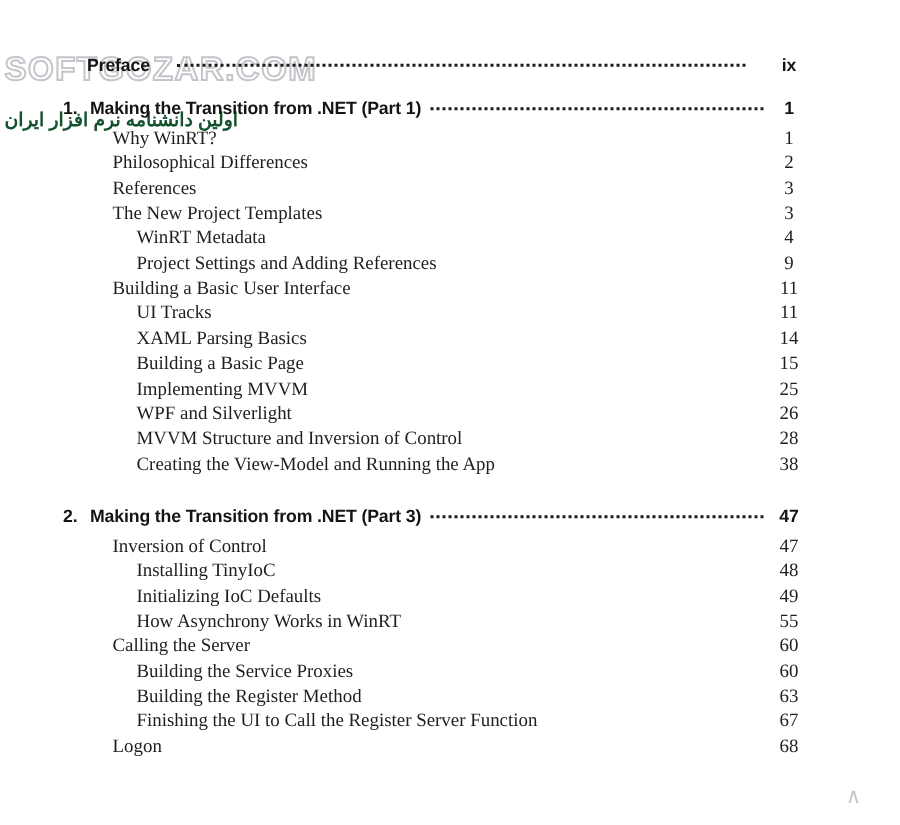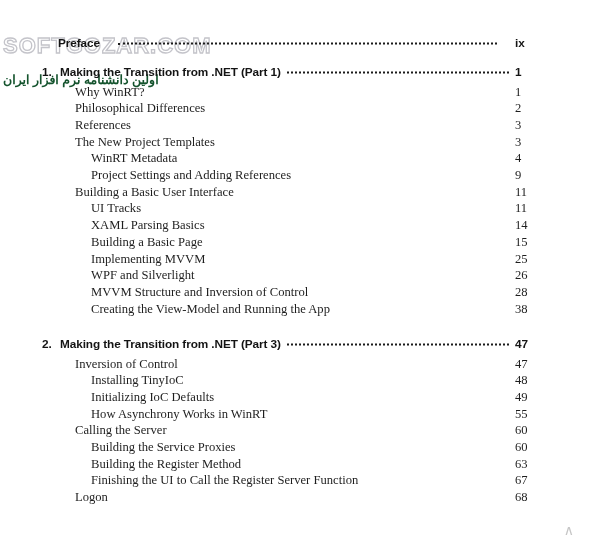--- a/index.html
+++ b/index.html
@@ -68,21 +68,21 @@
   .leader {
     flex: 1 1 auto;
     border-bottom: 2px dotted #1b1b1b;
     margin: 0 6px;
     transform: translateY(-2.5px);
     min-width: 20px;
   }
   .page-num {
     flex: 0 0 auto;
     min-width: 22px;
-    text-align: left;
+    text-align: center;
   }
   .spacer { flex: 1 1 auto; }
 
   .entry-row {
     font-size: 12.6px;
     color: #1e1e1e;
   }
   .entry-row .page-num { font-family: "Liberation Serif", serif; }
   .indent-1 { padding-left: 33px; gap: 26px; }
   .indent-2 { padding-left: 49px; }

